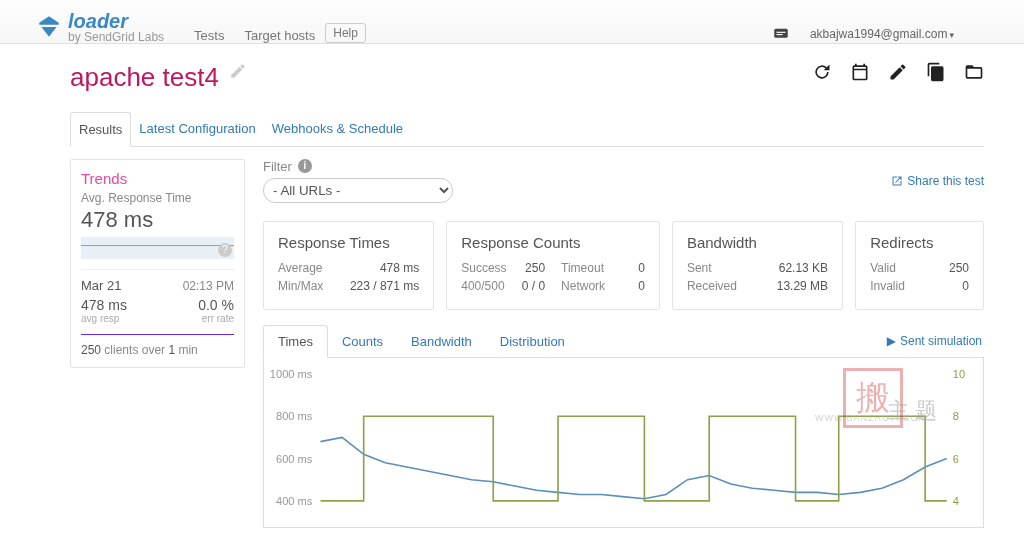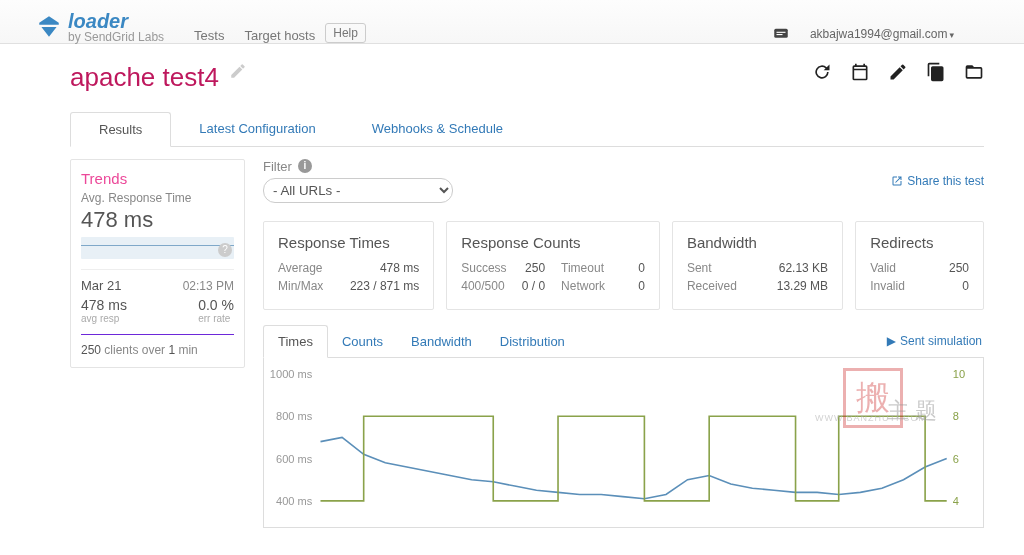--- a/index.html
+++ b/index.html
@@ -21,21 +21,21 @@
 
 .page { padding: 18px 40px 0 70px; }
 .title-row { display:flex; align-items:flex-start; }
 .title { font-size:26px; font-weight:400; color:#be185d; }
 .title-edit { margin-left:10px; color:#ccc; }
 .toolbar { margin-left:auto; display:flex; gap:18px; color:#222; }
 .toolbar svg, .toolbar .icon { width:20px; height:20px; cursor:pointer; }
 
 
 .tabs { margin-top: 18px; border-bottom:1px solid #ddd; display:flex; }
-.tab { padding:9px 28px; cursor:pointer; color:#337ab7; position:relative; top:1px; }
+.tab { padding:9px 8px; cursor:pointer; color:#337ab7; position:relative; top:1px; }
 .tab.active { color:#555; background:#fff; border:1px solid #ddd; border-bottom:1px solid #fff; border-radius:3px 3px 0 0; }
 
 
 .main { margin-top:12px; display:flex; gap:18px; }
 .sidebar { width:175px; flex-shrink:0; }
 .trends-card { border:1px solid #e4e4e4; border-radius:2px; padding:10px 10px 10px 10px; }
 .trends-title { color:#ec4899; font-size:15px; margin-bottom:4px; }
 .trends-sub { color:#888; font-size:12px; }
 .trends-big { color:#555; font-size:22px; font-weight:500; margin-top:2px; }
 .spark { height:22px; background:#e8f0f6; position:relative; margin-top:4px; border-radius:1px; }
@@ -153,21 +153,21 @@
         </div>
         <div class="trend-row">
           <span class="tr-date">Mar 21</span>
           <span class="tr-time">02:13 PM</span>
         </div>
         <div class="tr-val-row">
           <div>
             <div class="tr-val">478 ms</div>
             <div class="tr-lbl">avg resp</div>
           </div>
-          <div style="text-align:left">
+          <div style="text-align:right">
             <div class="tr-val">0.0 %</div>
             <div class="tr-lbl">err rate</div>
           </div>
         </div>
         <div class="clients-line">
           <b>250</b><span> clients over </span><b>1</b><span> min</span>
         </div>
       </div>
     </div>
 

